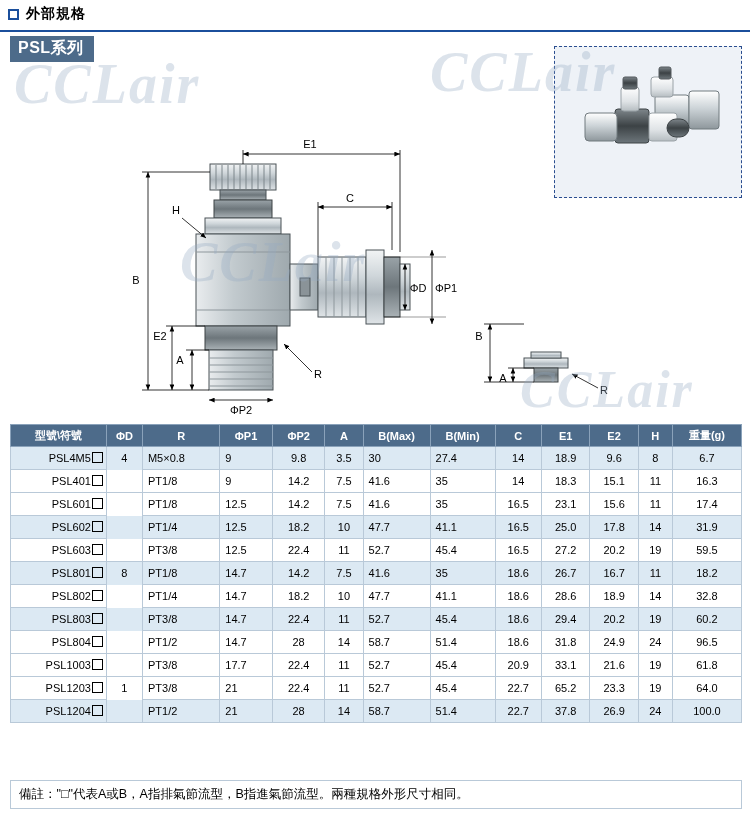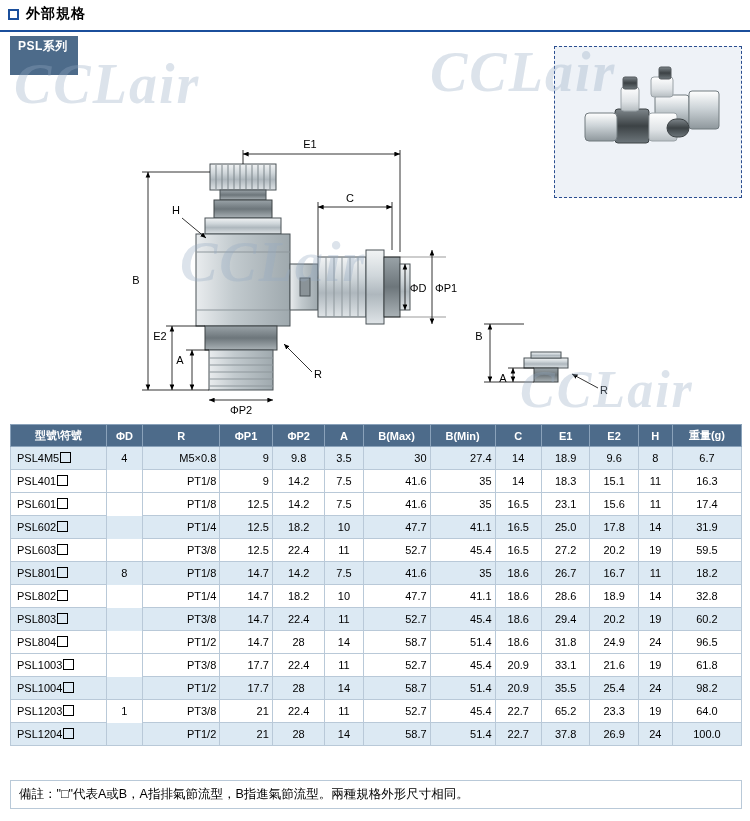--- a/index.html
+++ b/index.html
@@ -45,23 +45,23 @@
     height: 2px;
     background: #1b4f9c;
   }
   
   .series-tag {
     position: absolute;
     left: 10px;
     top: 36px;
     background: #4d6b8a;
     color: #fff;
-    font-size: 12px;
+    font-size: 16px;
     font-weight: bold;
-    padding: 2px 10px 20px 8px;
+    padding: 2px 10px 3px 8px;
     letter-spacing: .5px;
   }
   
   .drawing {
     position: absolute;
     left: 0;
     top: 52px;
     width: 750px;
     height: 370px;
   }
@@ -112,24 +112,24 @@
     white-space: nowrap;
   }
   .spec-table td {
     border: 1px solid #b9c9d8;
     padding: 2px 3px;
     text-align: center;
     white-space: nowrap;
     height: 18px;
   }
   .spec-table td.model {
-    text-align: left;
+    text-align: right;
     padding-left: 6px;
   }
-  .spec-table td.lft { text-align: right; padding-left: 5px; }
+  .spec-table td.lft { text-align: left; padding-left: 5px; }
   .row-alt td { background: #dce9f3; }
   .row-plain td { background: #ffffff; }
   .note {
     position: absolute;
     left: 10px;
     top: 780px;
     width: 732px;
     border: 1px solid #b9c9d8;
     background: #fff;
     font-size: 12.5px;
@@ -490,35 +490,20 @@
         <td>22.4</td>
         <td>11</td>
         <td class="lft">52.7</td>
         <td class="lft">45.4</td>
         <td>20.9</td>
         <td>33.1</td>
         <td>21.6</td>
         <td>19</td>
         <td>61.8</td>
       </tr>
-      <tr class="row-alt">
-        <td class="model">PSL1004<span class="sq-box"></span></td>
-        <td style="border-top: none;"></td>
-        <td class="lft">PT1/2</td>
-        <td class="lft">17.7</td>
-        <td>28</td>
-        <td>14</td>
-        <td class="lft">58.7</td>
-        <td class="lft">51.4</td>
-        <td>20.9</td>
-        <td>35.5</td>
-        <td>25.4</td>
-        <td>24</td>
-        <td>98.2</td>
-      </tr>
       <tr class="row-plain">
         <td class="model">PSL1203<span class="sq-box"></span></td>
         <td style="border-bottom: none;">1</td>
         <td class="lft">PT3/8</td>
         <td class="lft">21</td>
         <td>22.4</td>
         <td>11</td>
         <td class="lft">52.7</td>
         <td class="lft">45.4</td>
         <td>22.7</td>

